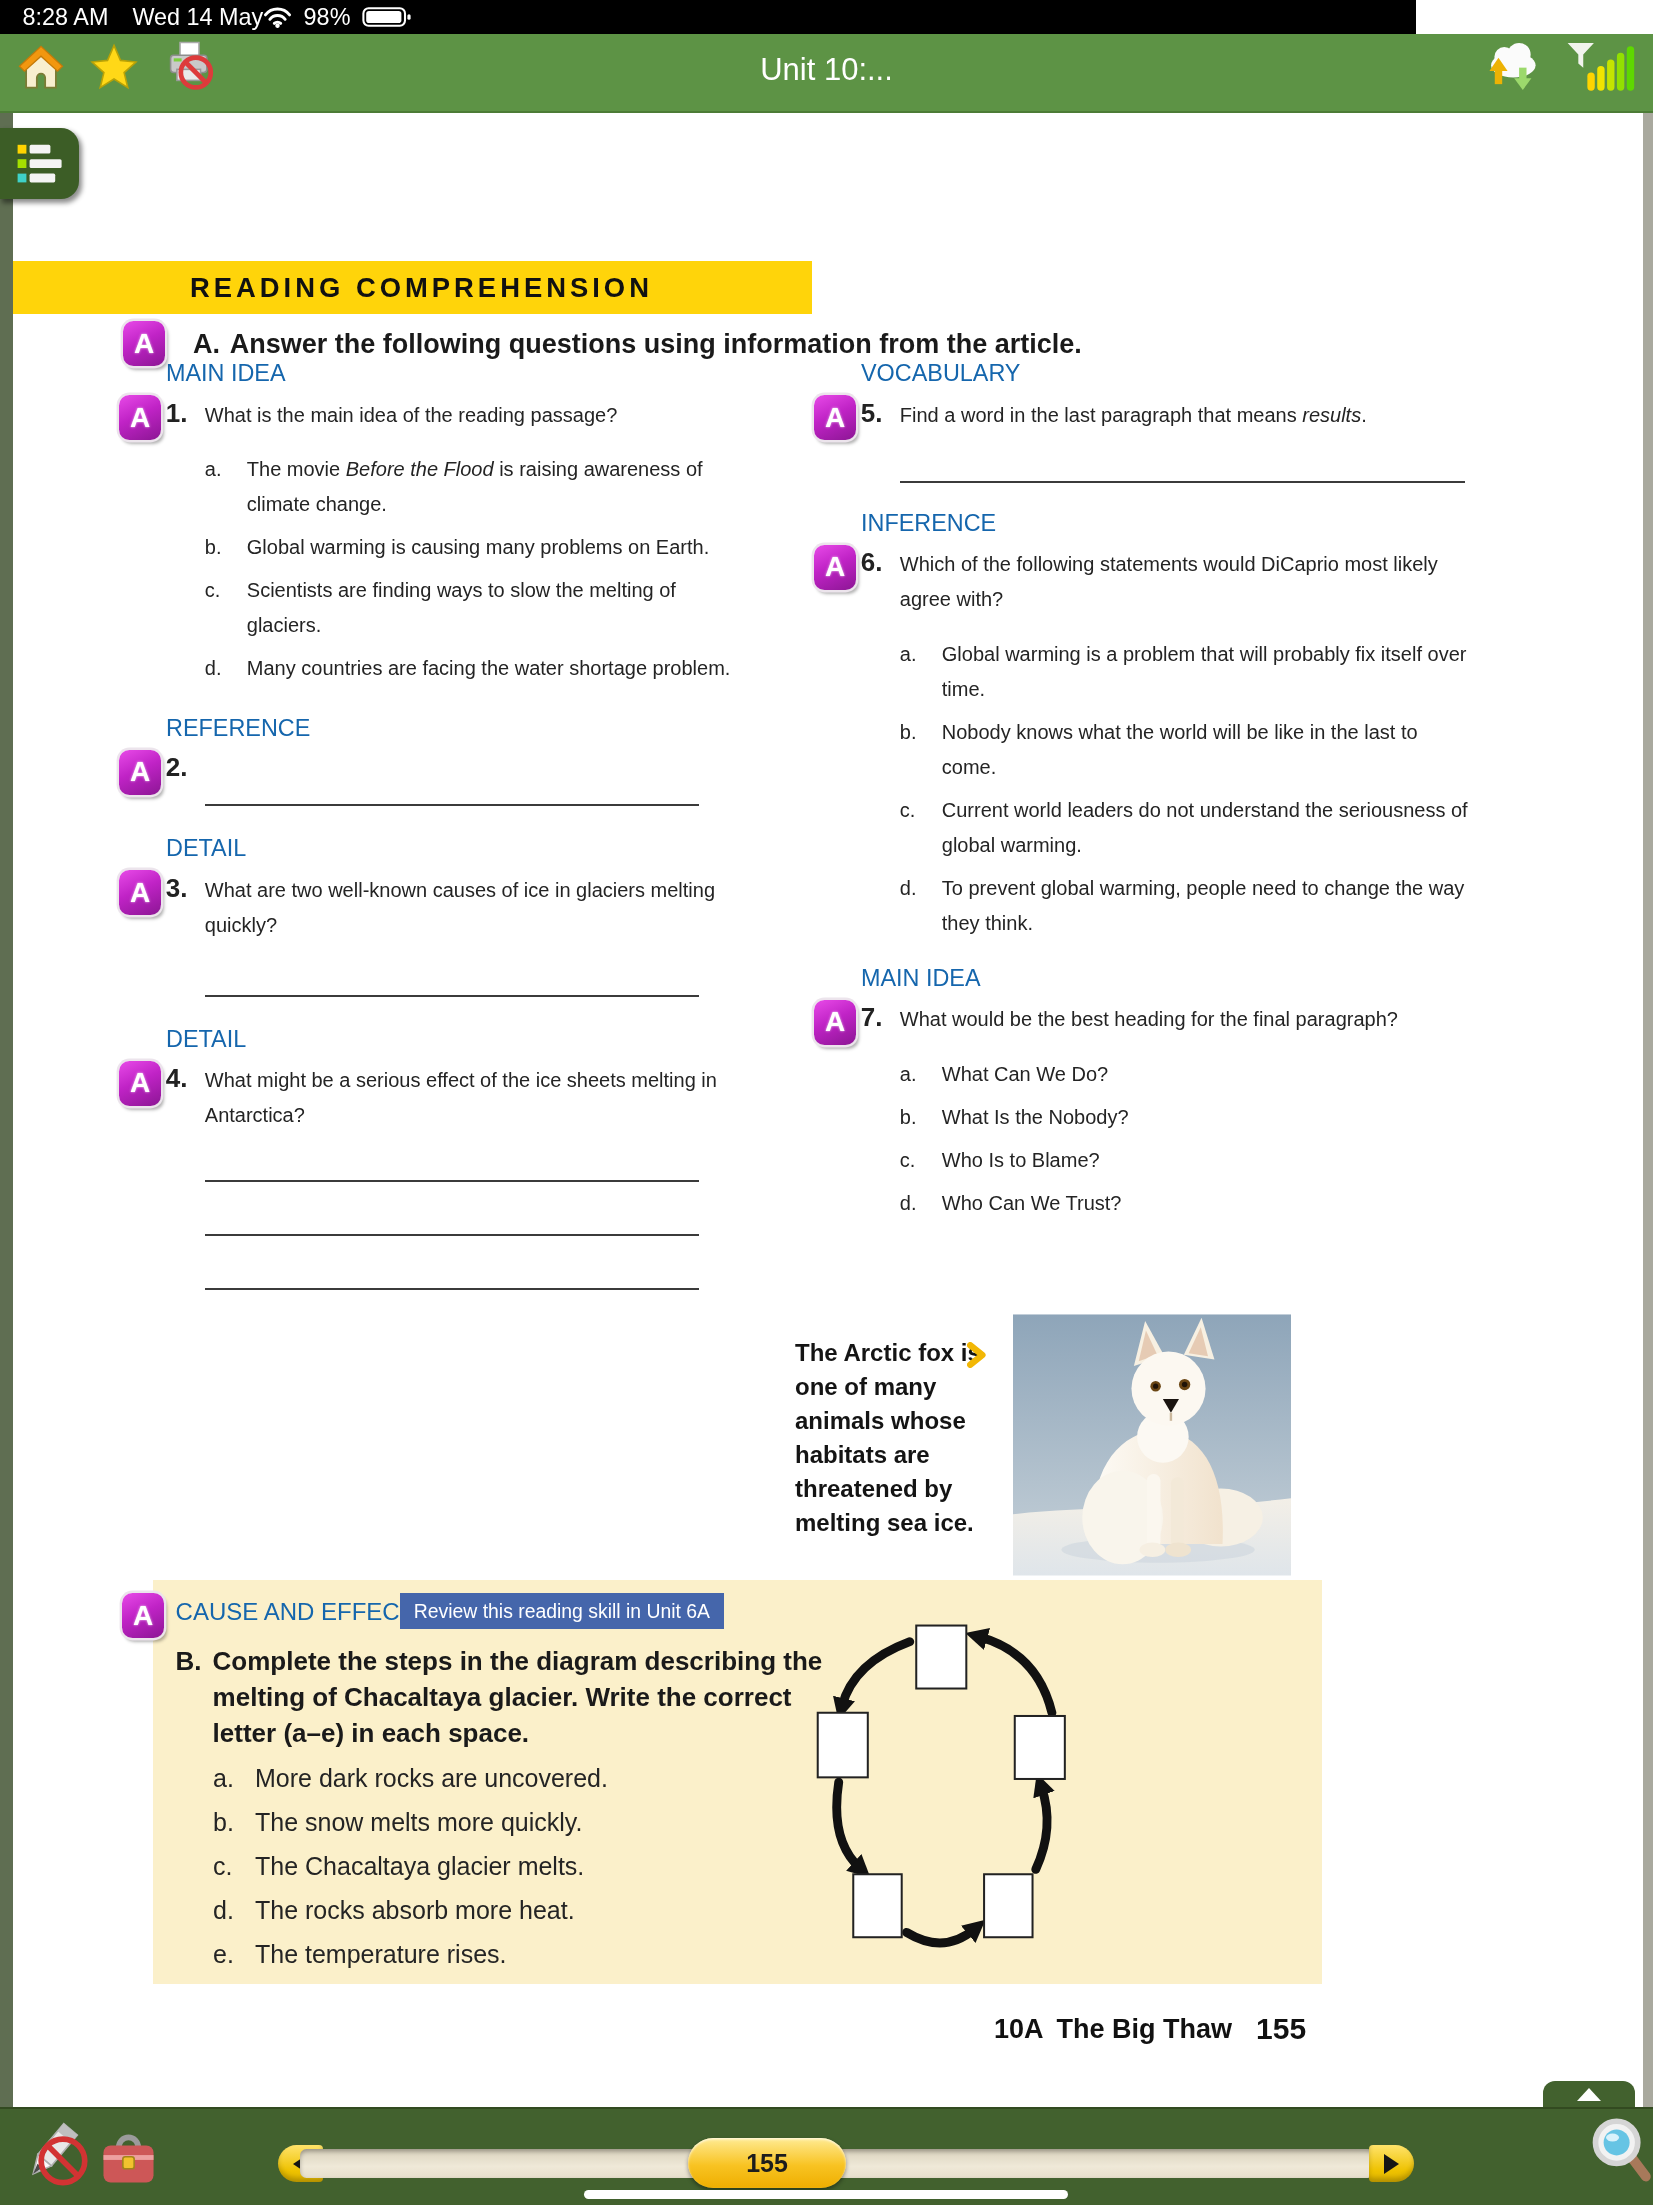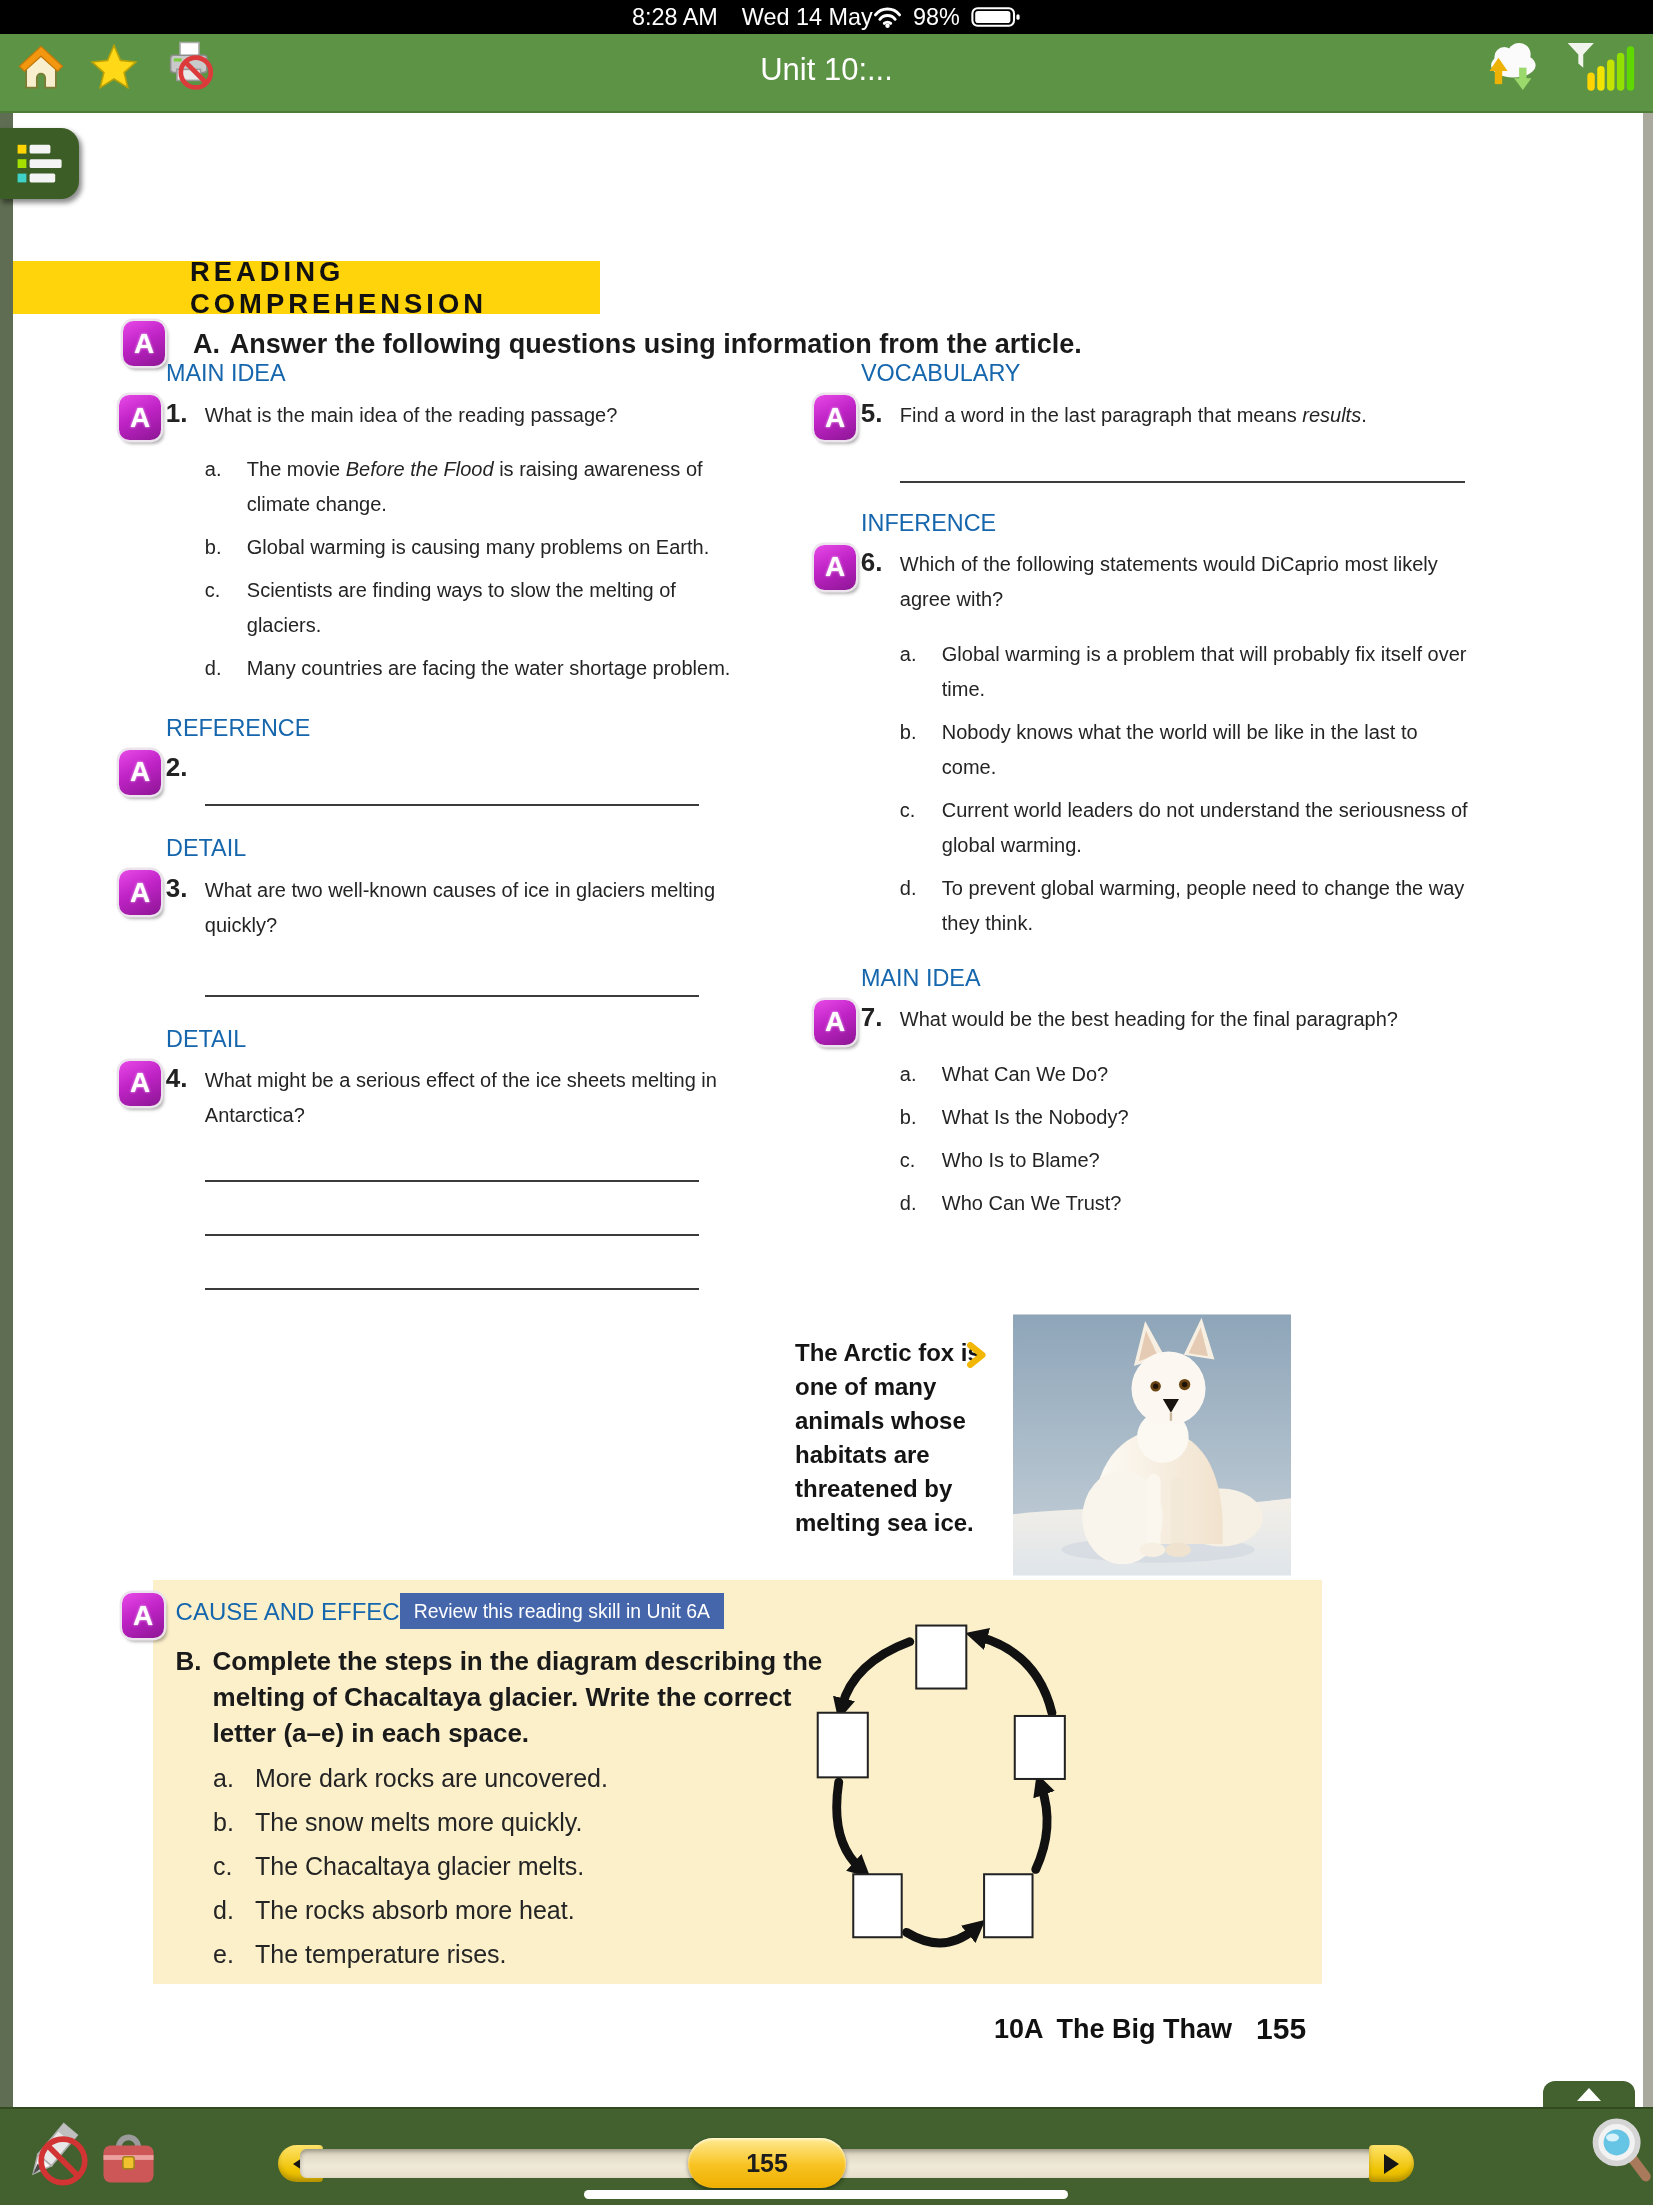--- a/index.html
+++ b/index.html
@@ -1,41 +1,41 @@
 <!DOCTYPE html>
 <html style="font-size:13px"><head>
 <meta charset="utf-8">
 <style>
   html,body{margin:0;padding:0}
   body{
     width:1653px;height:2205px;position:relative;overflow:hidden;
     background:#ffffff;font-family:"Liberation Sans",sans-serif;color:#222;
   }
   
-  .statusbar{position:absolute;top:0;left:0;width:1653px;height:34px;background:#000;
-    display:flex;justify-content:center;align-items:center;padding:0 22.6px;box-sizing:border-box;
+  .statusbar{position:absolute;top:0;left:0;width:1416px;height:34px;background:#000;
+    display:flex;justify-content:flex-start;align-items:center;padding:0 22.6px;box-sizing:border-box;
     color:#fff;font-size:23.4px;z-index:30}
   .sb-left{display:flex;gap:24px;align-items:center}
   .sb-right{display:flex;gap:11.3px;align-items:center}
   
   .toolbar{position:absolute;top:34px;left:0;width:1653px;height:79px;background:#5d9345;
     border-bottom:2.4px solid #4c7c36;box-sizing:border-box;z-index:20}
   .tb-title{position:absolute;left:0;right:0;top:18px;text-align:center;color:#fff;font-size:31px}
   .tb-left{position:absolute;left:16px;top:6.5px;display:flex;gap:24px;align-items:center}
   .tb-right{position:absolute;right:18px;top:6.5px;display:flex;gap:22.6px;align-items:center}
   .tb-btn{display:flex;align-items:center;justify-content:center;cursor:pointer}
   
   .leftstrip{position:absolute;left:0;top:113px;width:13px;height:1995px;background:#5f6e52;z-index:5}
   .rightstrip{position:absolute;right:0;top:113px;width:9.7px;height:1995px;background:#a9a99e;z-index:5}
   
   .toctab{position:absolute;left:0;top:128px;width:79px;height:71px;background:#3c5d26;
     border-radius:0 18px 18px 0;box-shadow:2.4px 3.2px 5.7px rgba(0,0,0,.45);
     display:flex;align-items:center;justify-content:center;z-index:10;cursor:pointer}
   
-  .banner{position:absolute;left:13px;top:261px;width:587px;height:53px;background:#ffd40a;
+  .banner{position:absolute;left:13px;top:261px;width:799px;height:53px;background:#ffd40a;
     display:flex;align-items:center;padding-left:177px;box-sizing:border-box}
   .banner span{font-size:27.4px;font-weight:bold;letter-spacing:4px;color:#111}
   
   .abadge{width:42px;height:45px;border-radius:10.5px;flex:none;
     background:linear-gradient(155deg,#e84ae8 0%,#c023c6 45%,#8c1694 100%);
     color:#fff;font-weight:bold;font-size:28px;display:flex;align-items:center;justify-content:center;
     box-shadow:0 0 0 2.4px #ece4ec,2.4px 3.2px 3.2px rgba(0,0,0,.3);text-shadow:0 0 2.4px rgba(255,255,255,.85)}
   
   .secAhead{position:absolute;left:123px;top:321px;display:flex;align-items:flex-start;z-index:2}
   .secAhead .htext{font-size:27px;font-weight:bold;color:#1a1a1a;margin-left:28px;margin-top:8px}

